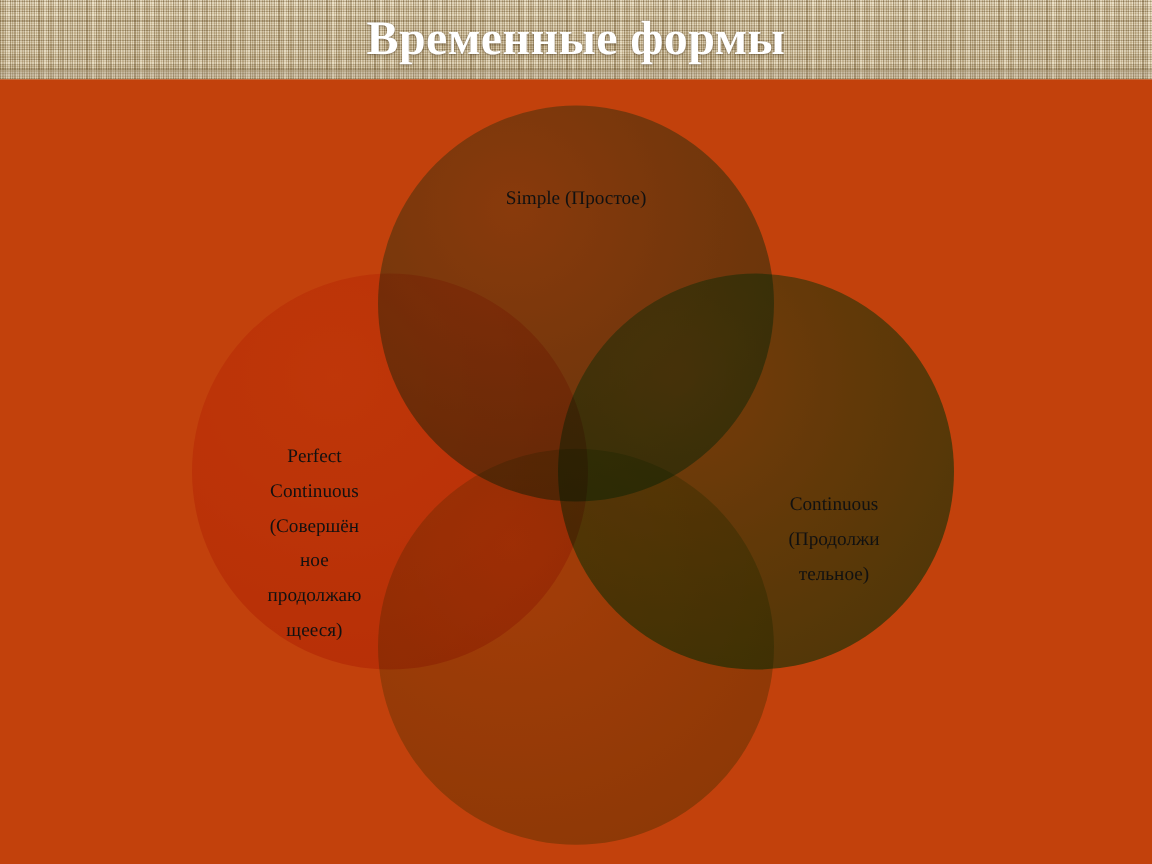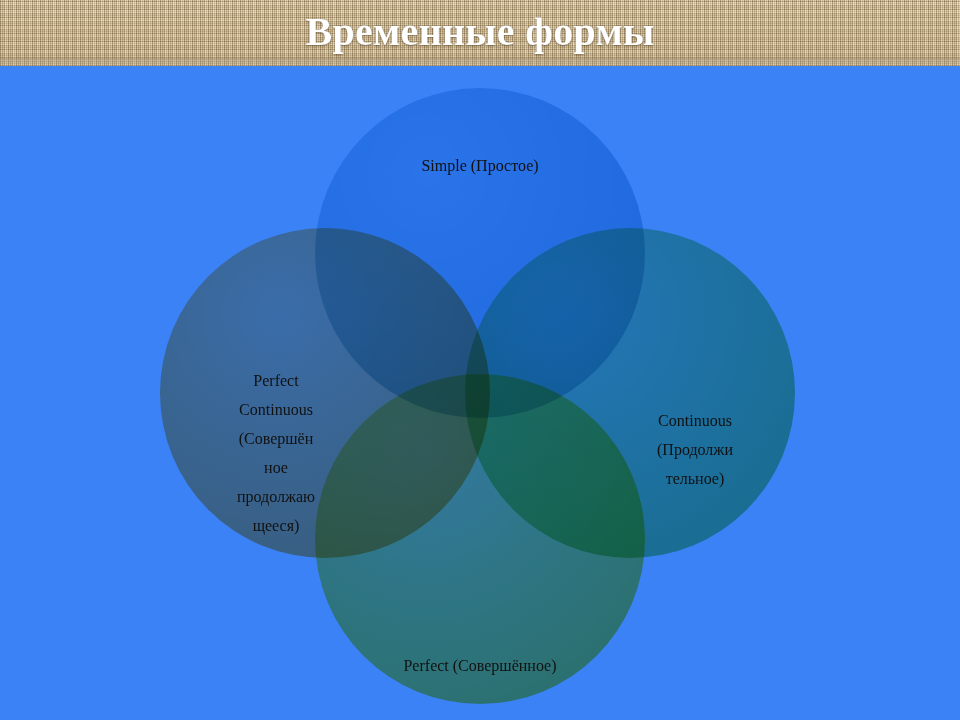--- a/index.html
+++ b/index.html
@@ -4,21 +4,21 @@
 <style>
   html, body {
     margin: 0;
     padding: 0;
     background: #ffffff;
   }
   #slide {
     position: relative;
     width: 960px;
     height: 720px;
-    background: #3b82f6;
+    background: #c2410c;
     overflow: hidden;
     font-family: "Liberation Serif", "DejaVu Serif", serif;
   }
 
   
   #title-banner {
     position: absolute;
     left: 0; top: 0;
     width: 960px;
     height: 66px;
@@ -118,21 +118,21 @@
   }
   #label-continuous {
     left: 600px; top: 340px;
     width: 190px;
   }
   #label-perfect {
     left: 310px; top: 585px;
     width: 340px;
   }
   #label-perfect-continuous {
-    left: 196px; top: 300px;
+    left: 182px; top: 300px;
     width: 160px;
   }
 </style>
 </head>
 <body>
 
 <div id="slide">
 
   <div id="title-banner">
     <div id="banner-weave"></div>
@@ -143,21 +143,20 @@
   <div id="venn">
     <div class="circle" id="circle-simple"></div>
     <div class="circle" id="circle-continuous"></div>
     <div class="circle" id="circle-perfect"></div>
     <div class="circle" id="circle-perfect-continuous"></div>
 
     <div class="label" id="label-simple">Simple (Простое)</div>
     <div class="label" id="label-continuous">Continuous
 (Продолжи
 тельное)</div>
-    <div class="label" id="label-perfect">Perfect (Совершённое)</div>
     <div class="label" id="label-perfect-continuous">Perfect
 Continuous
 (Совершён
 ное
 продолжаю
 щееся)</div>
   </div>
 
 </div>
 

